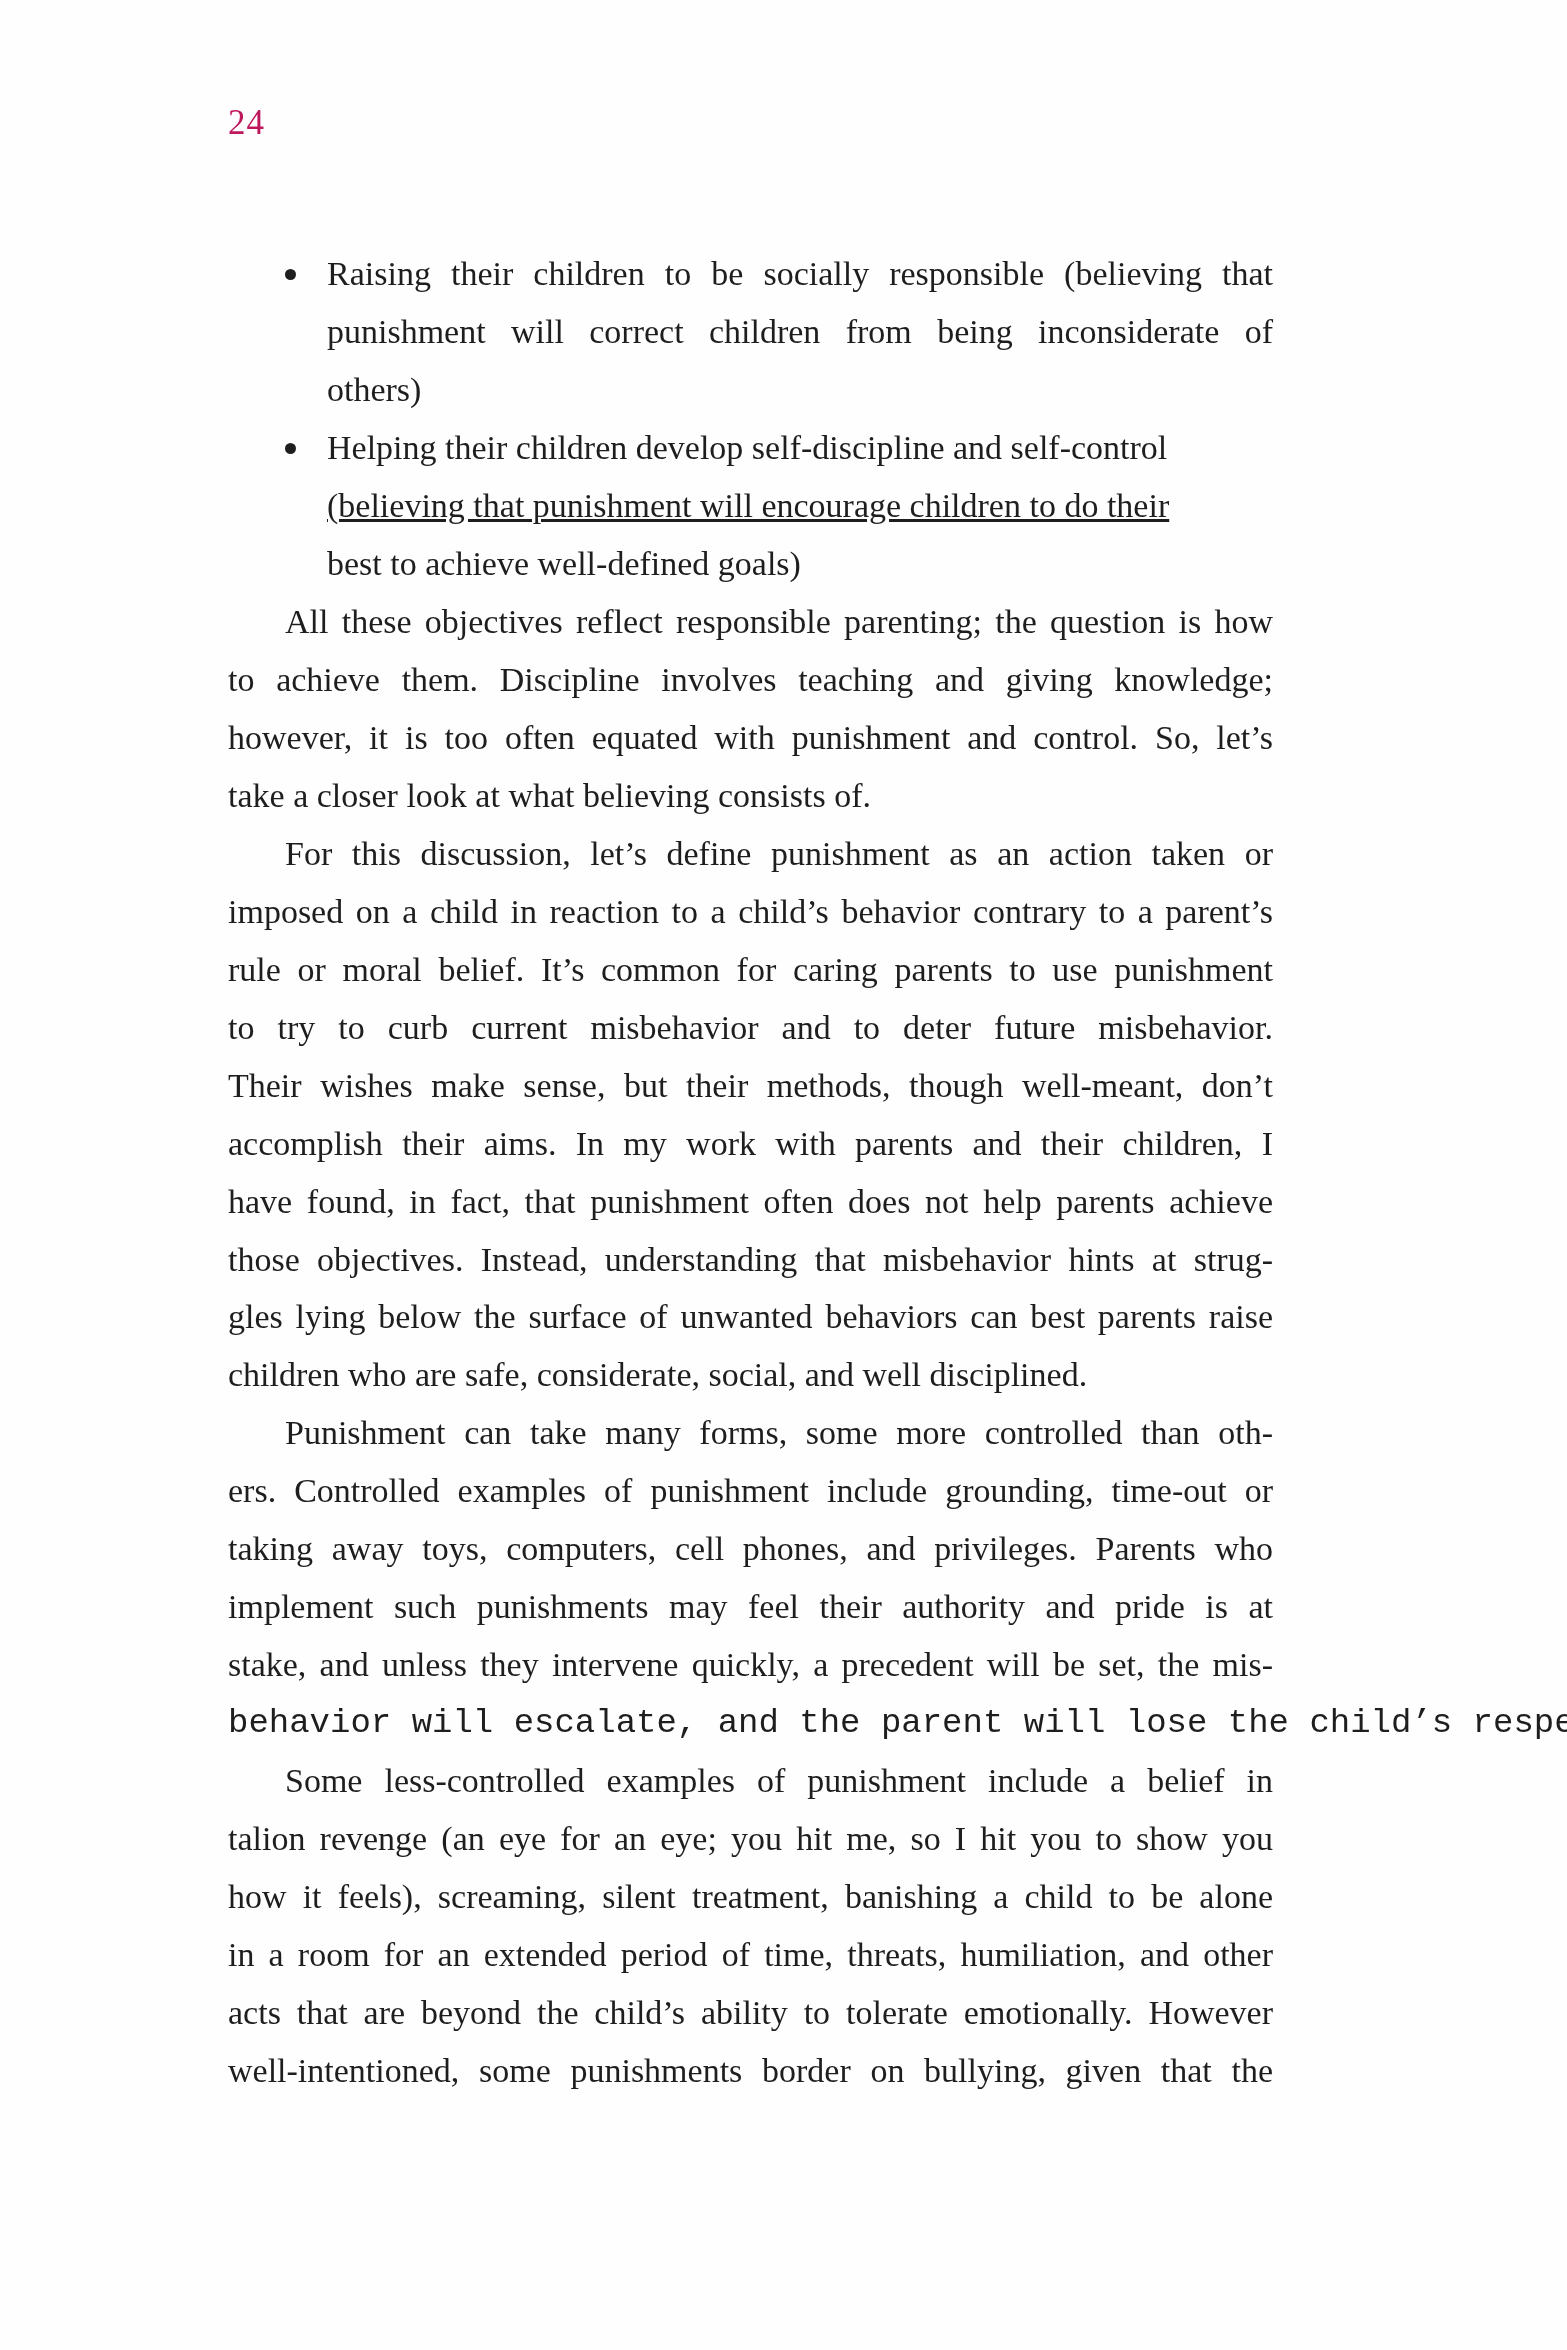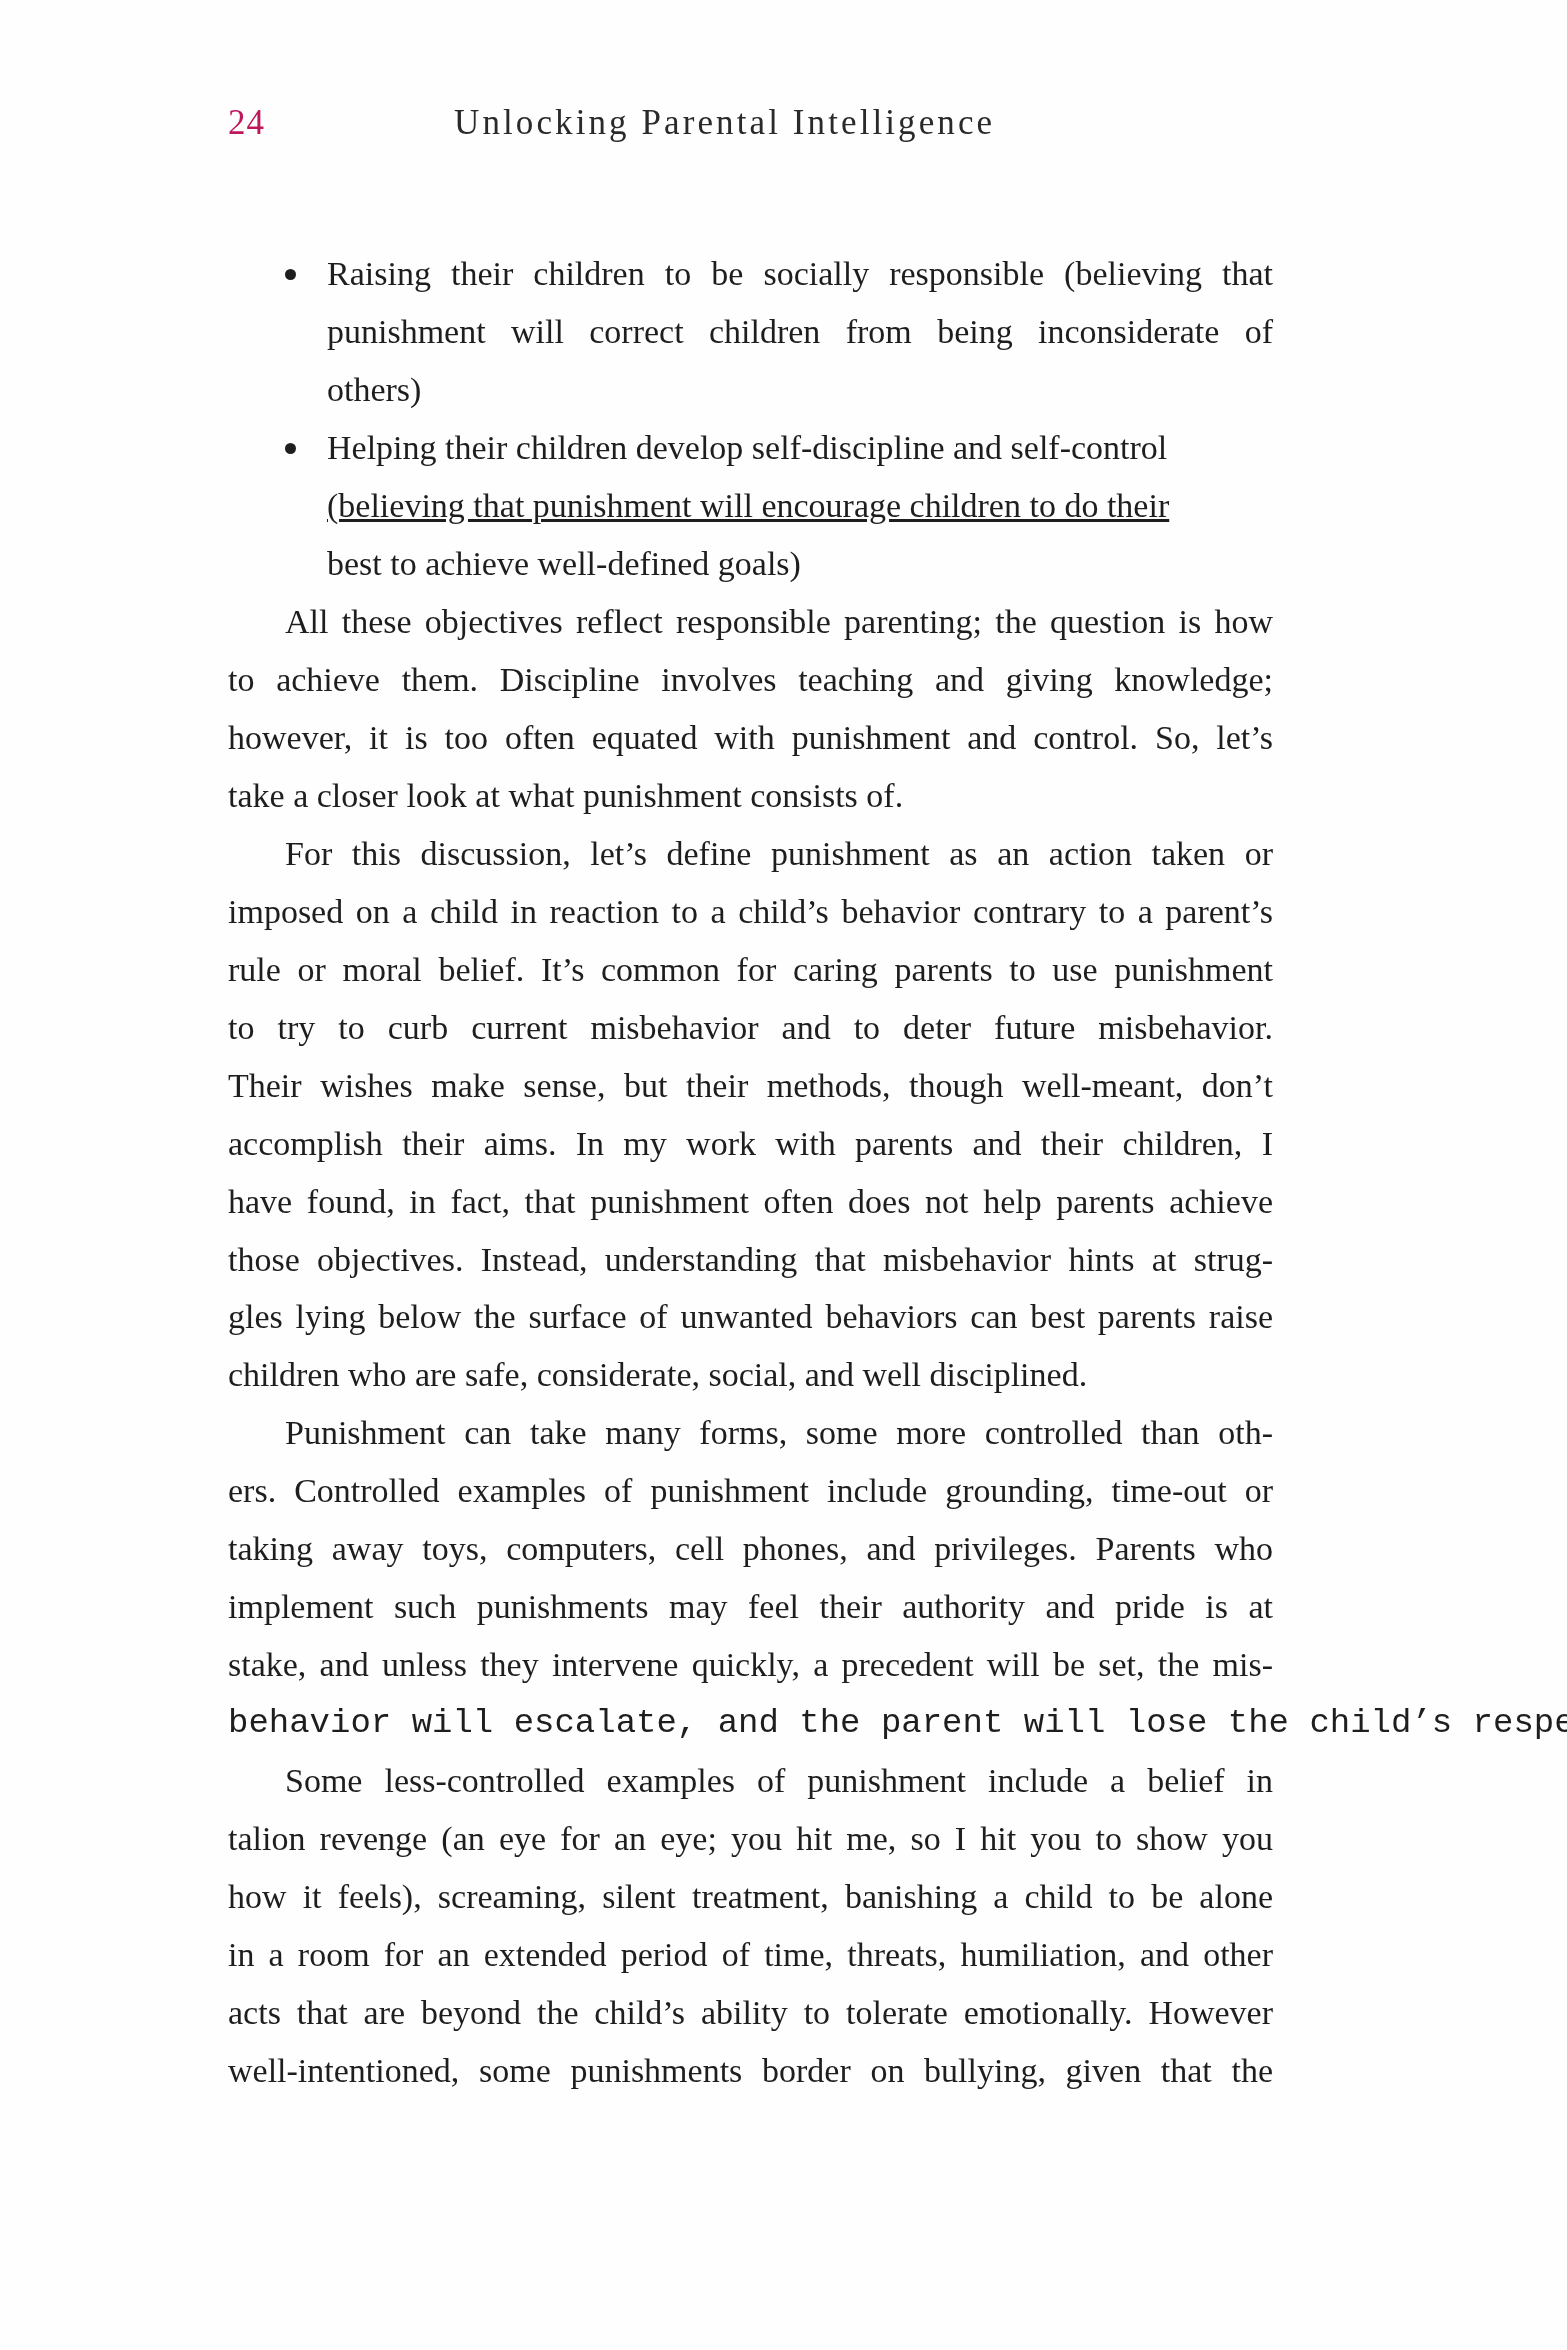--- a/index.html
+++ b/index.html
@@ -32,21 +32,20 @@
     position: absolute; left: 285px; width: 11px; height: 11px; border-radius: 50%;
     background: #1e1e1e;
   }
 </style>
 </head>
 <body>
 
 <div class="page">
   <div class="running-head">
     <div class="page-number">24</div>
-    <div class="running-title">Unlocking Parental Intelligence</div>
   </div>
 
   <div class="body-text" id="body-text">
     <div>
       <div>
         <span class="bullet-dot" style="top: 269px;"></span>
         <div class="line bullet-text" style="top: 253px;">Raising their children to be socially responsible (believing that</div>
         <div class="line bullet-text" style="top: 311px;">punishment will correct children from being inconsiderate of</div>
         <div class="line bullet-text last" style="top: 369px;">others)</div>
       </div>
@@ -55,21 +54,21 @@
         <div class="line bullet-text last" style="top: 427px;">Helping their children develop self-discipline and self-control</div>
         <div class="line bullet-text last" style="top: 485px; text-decoration: underline;">(believing that punishment will encourage children to do their</div>
         <div class="line bullet-text last" style="top: 543px;">best to achieve well-defined goals)</div>
       </div>
     </div>
 
     <div>
       <div class="line indent" style="top: 601px;">All these objectives reflect responsible parenting; the question is how</div>
       <div class="line" style="top: 659px;">to achieve them. Discipline involves teaching and giving knowledge;</div>
       <div class="line" style="top: 717px;">however, it is too often equated with punishment and control. So, let’s</div>
-      <div class="line last" style="top: 775px;">take a closer look at what punishment consists of.</div>
+      <div class="line last" style="top: 775px;">take a closer look at what believing consists of.</div>
     </div>
 
     <div>
       <div class="line indent" style="top: 833px;">For this discussion, let’s define punishment as an action taken or</div>
       <div class="line" style="top: 891px;">imposed on a child in reaction to a child’s behavior contrary to a parent’s</div>
       <div class="line" style="top: 949px;">rule or moral belief. It’s common for caring parents to use punishment</div>
       <div class="line" style="top: 1007px;">to try to curb current misbehavior and to deter future misbehavior.</div>
       <div class="line" style="top: 1065px;">Their wishes make sense, but their methods, though well-meant, don’t</div>
       <div class="line" style="top: 1123px; font-family: Liberation Serif, serif;">accomplish their aims. In my work with parents and their children, I</div>
       <div class="line" style="top: 1181px;">have found, in fact, that punishment often does not help parents achieve</div>

